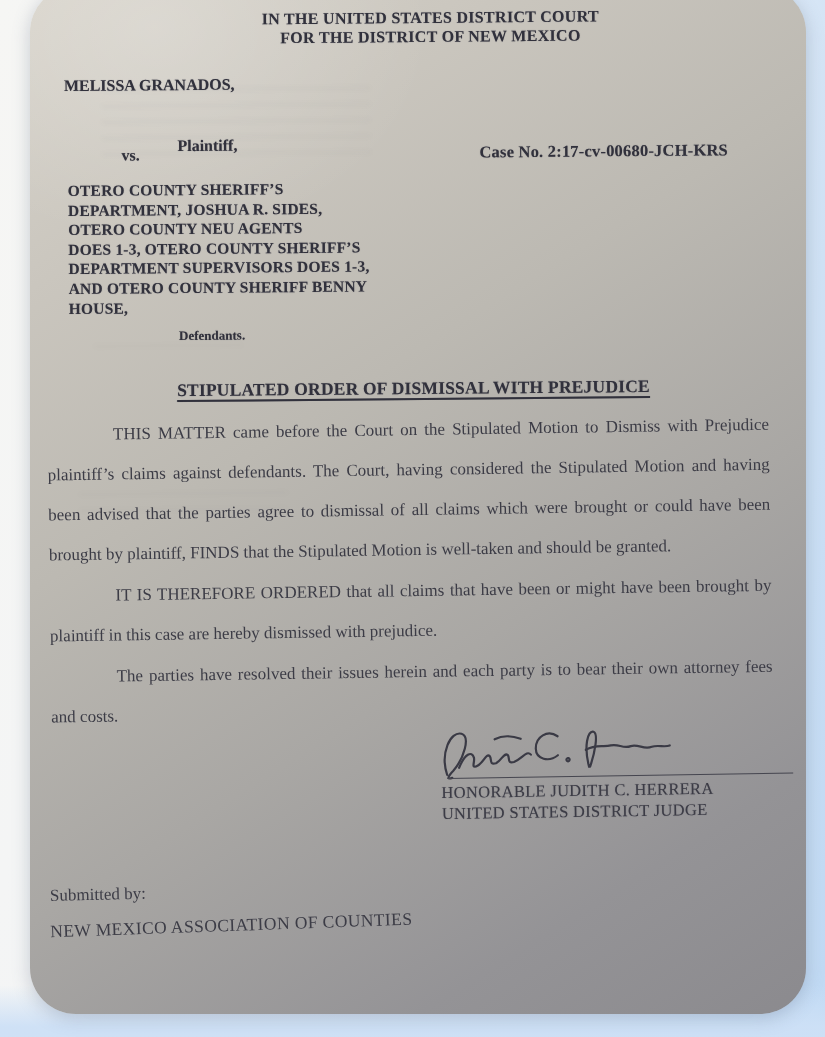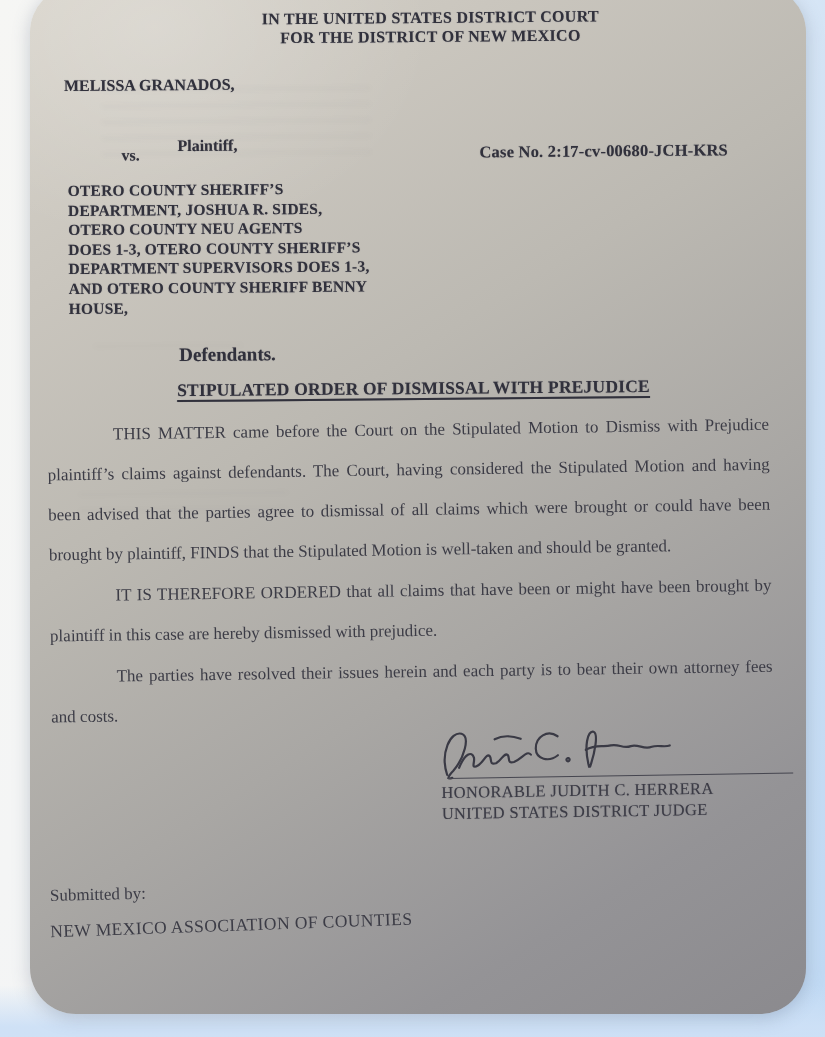--- a/index.html
+++ b/index.html
@@ -52,21 +52,21 @@
   .plaintiff-name { left: 33px; top: 88px;  font-size: 16px; }
   .plaintiff-role { left: 146px; top: 124px; font-size: 16px; margin-top: 25px; }
   .versus         { left: 90px; top: 158px; font-size: 16px; }
   .case-number    { left: 448px; top: 157px; font-size: 16.5px; letter-spacing: .2px; }
   .defendants {
     left: 36px; top: 192px; width: 420px;
     font-size: 15.5px; font-weight: bold;
     line-height: 19.6px; letter-spacing: .2px;
     color: #31313c;
   }
-  .defendants-role { left: 146px; top: 356px; font-size: 19px; }
+  .defendants-role { left: 146px; top: 340px; font-size: 13px; }
 
   .order-title {
     left: 0; top: 392px; width: 760px;
     text-align: center;
     font-size: 17.5px; font-weight: bold; letter-spacing: .2px;
     color: #31313c;
   }
   .order-title span {
     text-decoration: underline;
     text-underline-offset: 4px;

